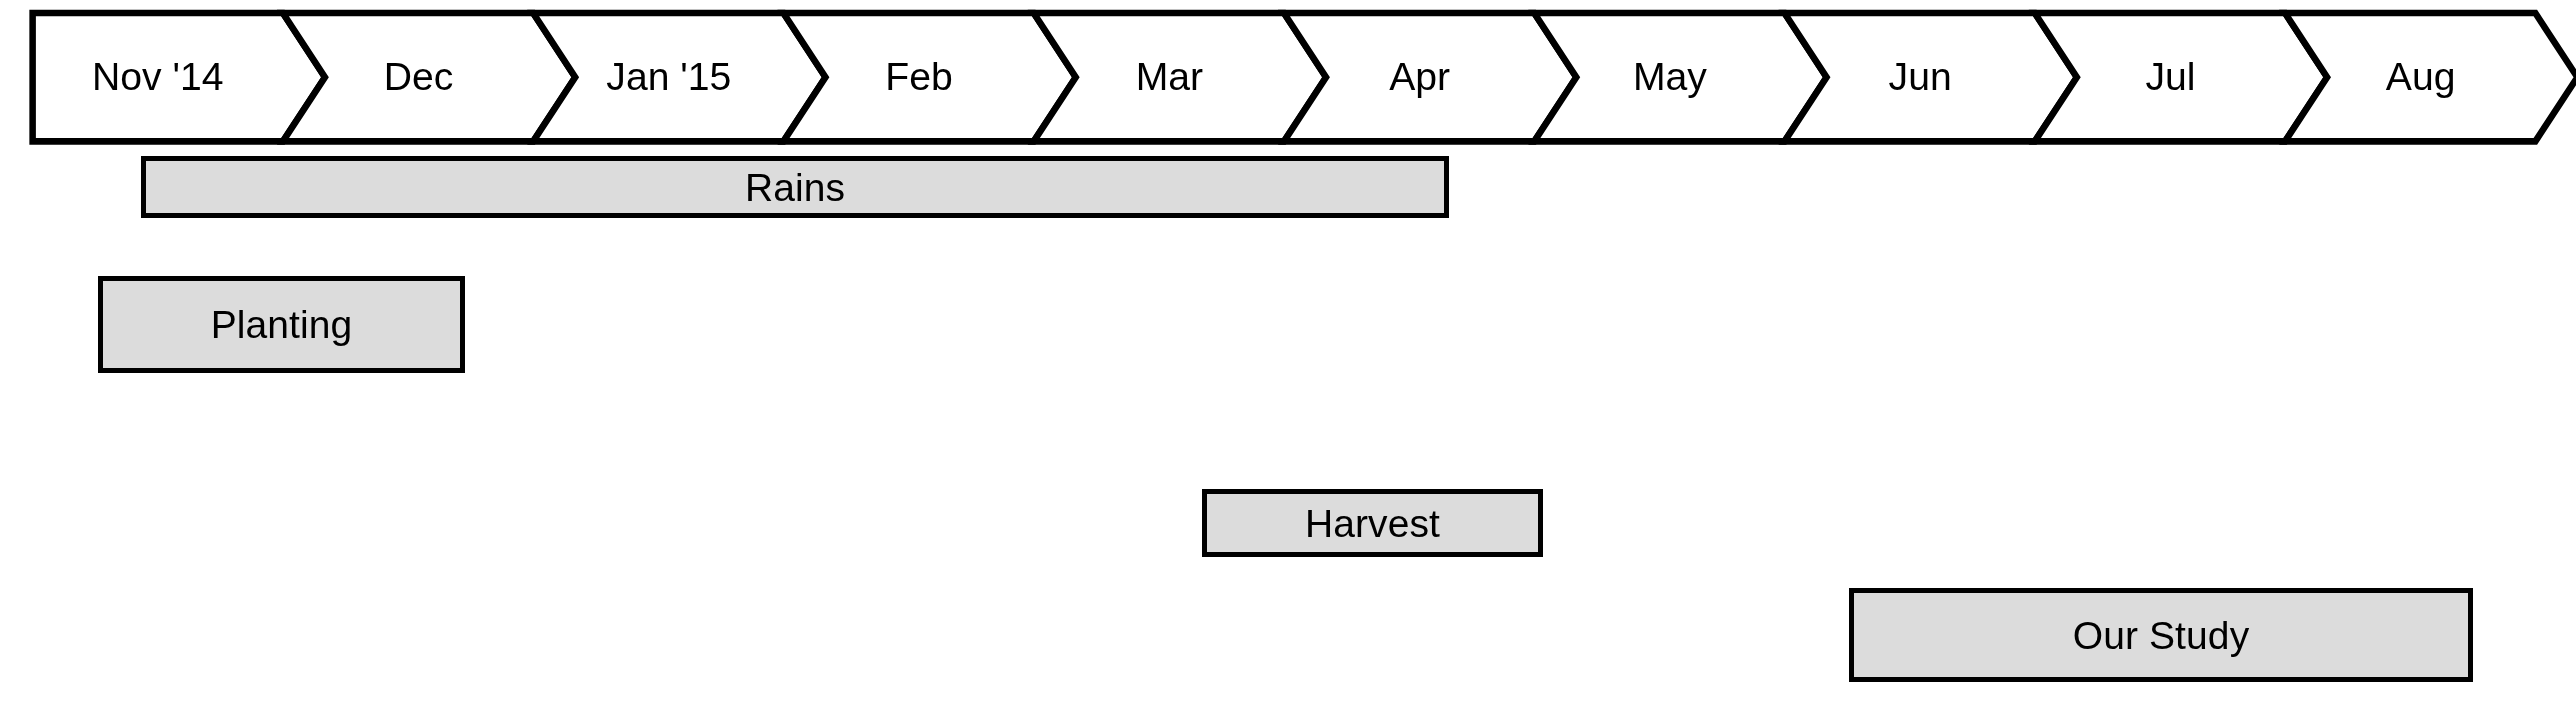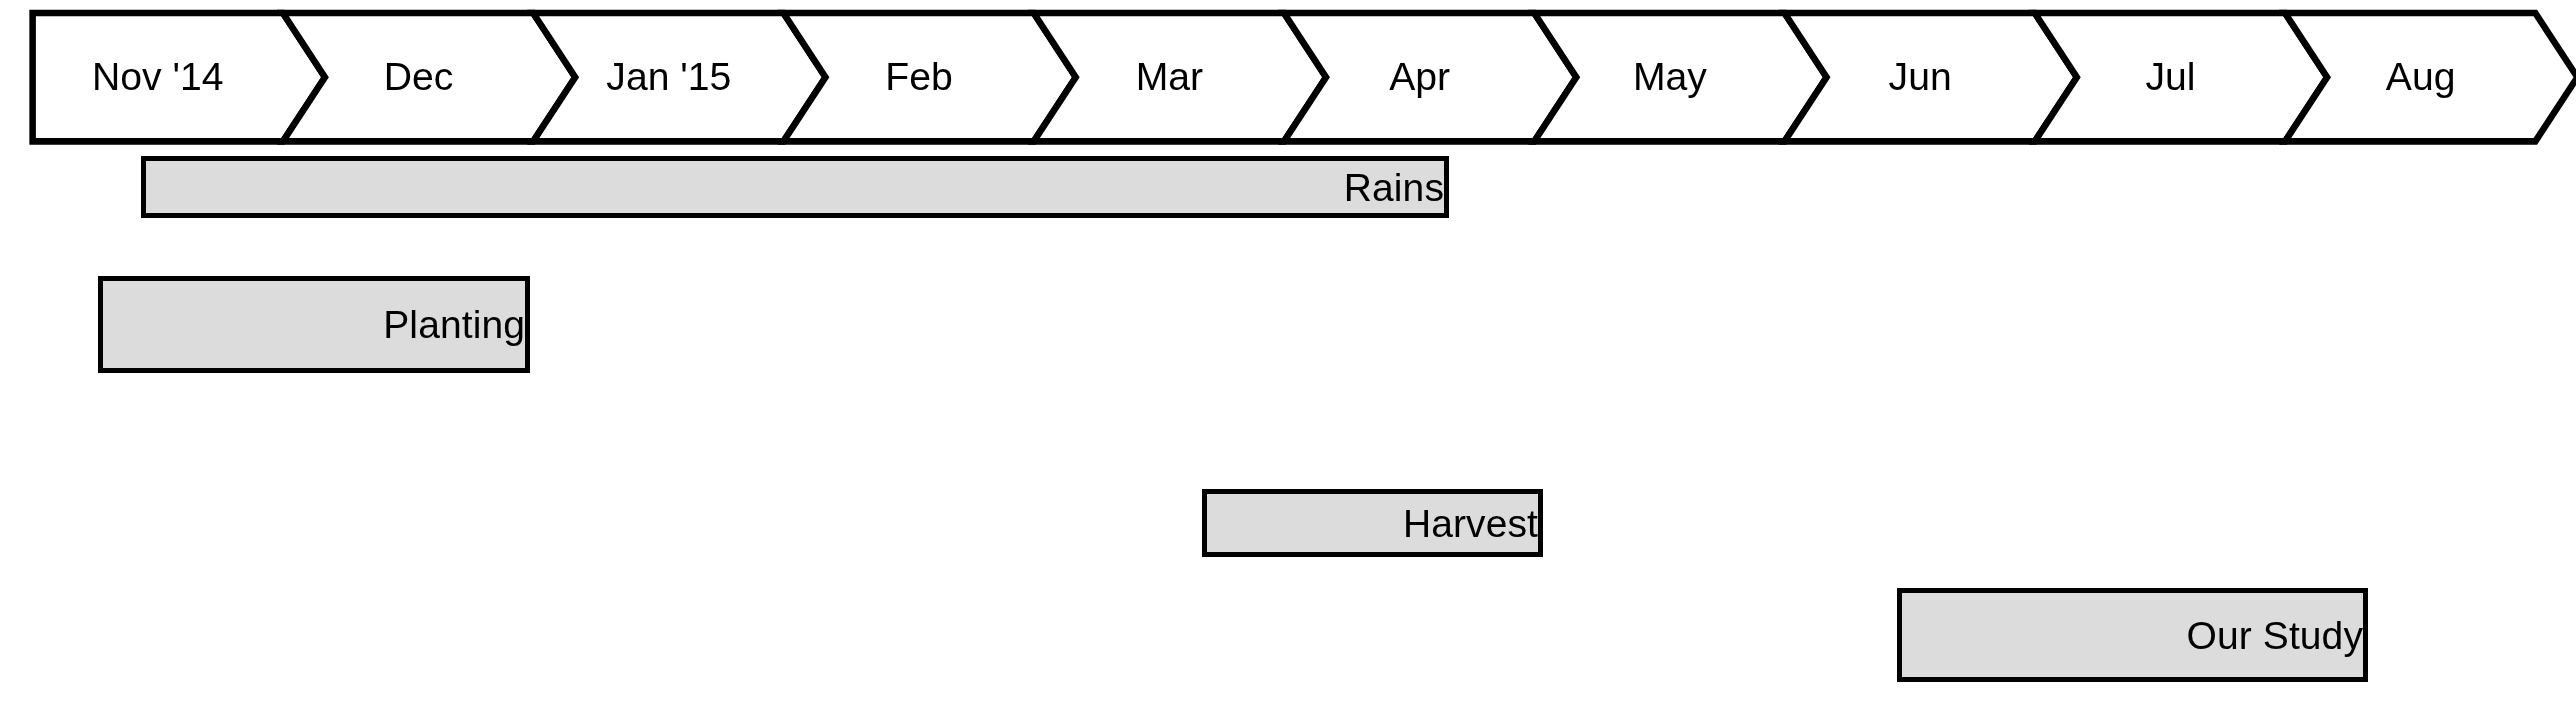--- a/index.html
+++ b/index.html
@@ -47,21 +47,21 @@
   }
 
   
   .phase-bar {
     position: absolute;
     box-sizing: border-box;
     background: #dcdcdc;
     border: 5.1px solid #000000;
     display: flex;
     align-items: center;
-    justify-content: flex-end;
+    justify-content: center;
   }
   .phase-label {
     font-family: "Liberation Sans", sans-serif;
     font-size: 39px;
     line-height: 1;
     color: #000000;
     white-space: nowrap;
     letter-spacing: 0.1px;
   }
 </style>
@@ -94,27 +94,27 @@
           <path d="M 3124.7999999999997 18 L 3469.9999999999995 18 L 3527.9999999999995 106.5 L 3469.9999999999995 195 L 3124.7999999999997 195 L 3182.7999999999997 106.5 Z" class="chev-shape"></path>
           <text x="3311.8999999999996" y="109.5" class="chev-label">Aug</text>
         </g>
     </svg>
   </div>
 
   <div class="phase-bar" style="left: 141px; top: 156px; width: 1308px; height: 62px;">
     <span class="phase-label">Rains</span>
   </div>
 
-  <div class="phase-bar" style="left: 98px; top: 276px; width: 432px; height: 97px;">
+  <div class="phase-bar" style="left: 98px; top: 276px; width: 367px; height: 97px;">
     <span class="phase-label">Planting</span>
   </div>
 
 
   <div class="phase-bar" style="left: 1202px; top: 489px; width: 341px; height: 68px;">
     <span class="phase-label">Harvest</span>
   </div>
 
-  <div class="phase-bar" style="left: 1849px; top: 588px; width: 471px; height: 94px; margin-left: 48px;">
+  <div class="phase-bar" style="left: 1849px; top: 588px; width: 624px; height: 94px;">
     <span class="phase-label">Our Study</span>
   </div>
 
 </div>
 
 
 </body></html>

